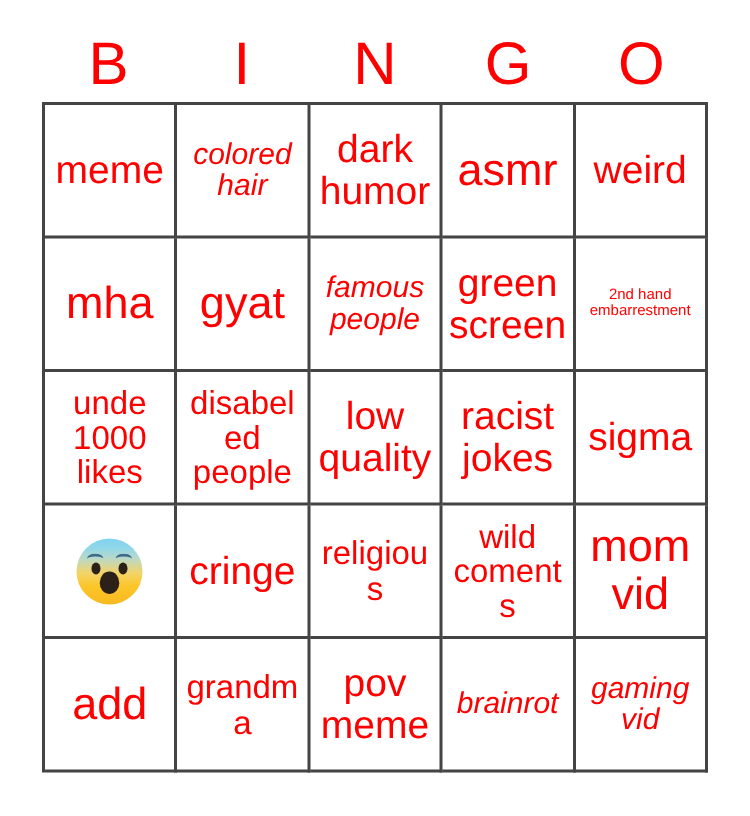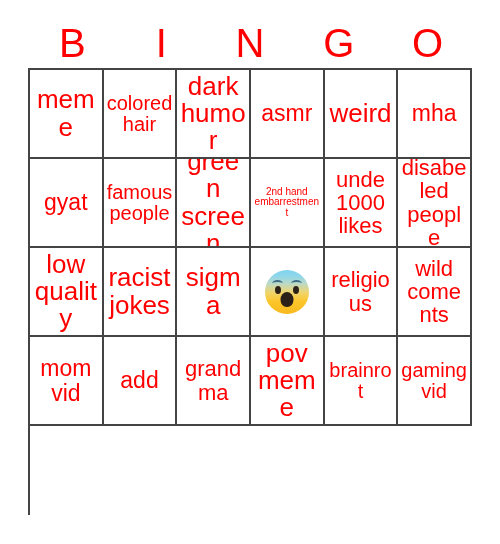--- a/index.html
+++ b/index.html
@@ -34,21 +34,21 @@
     color: #ff0000;
     font-size: 40px;
     line-height: 1;
     font-weight: 400;
     letter-spacing: 0;
   }
 
   
   #grid {
     display: grid;
-    grid-template-columns: repeat(6, 1fr);
+    grid-template-columns: repeat(5, 1fr);
     grid-template-rows: repeat(5, 89px);
     border-top: 2px solid #444444;
     border-left: 2px solid #444444;
     background: #ffffff;
   }
   .cell {
     border-right: 2px solid #444444;
     border-bottom: 2px solid #444444;
     display: flex;
     align-items: center;
@@ -60,23 +60,23 @@
   }
   .cell-text {
     color: #ff0000;
     line-height: 1.05;
     display: block;
     width: 100%;
     word-break: break-word;
   }
 
   
-  .sz-xl  { font-size: 23px; }
+  .sz-xl  { font-size: 30px; }
   .sz-lg  { font-size: 26px; }
-  .sz-md  { font-size: 20px; }
+  .sz-md  { font-size: 20px; font-style: italic; }
   .sz-sm  { font-size: 22px; }
   .sz-xs  { font-size: 10px; }
 
   
   .emoji-face {
     position: relative;
     width: 44px;
     height: 44px;
     border-radius: 50%;
     background: linear-gradient(180deg,
@@ -180,20 +180,23 @@
       <div class="cell">
         <div class="emoji-face">
           <span class="emoji-brow left"></span>
           <span class="emoji-brow right"></span>
           <span class="emoji-eye left"></span>
           <span class="emoji-eye right"></span>
           <span class="emoji-mouth"></span>
         </div>
       </div>
       <div class="cell">
+        <span class="cell-text sz-lg">cringe</span>
+      </div>
+      <div class="cell">
         <span class="cell-text sz-sm">religious</span>
       </div>
       <div class="cell">
         <span class="cell-text sz-sm">wild coments</span>
       </div>
       <div class="cell">
         <span class="cell-text sz-xl">mom vid</span>
       </div>
       <div class="cell">
         <span class="cell-text sz-xl">add</span>

